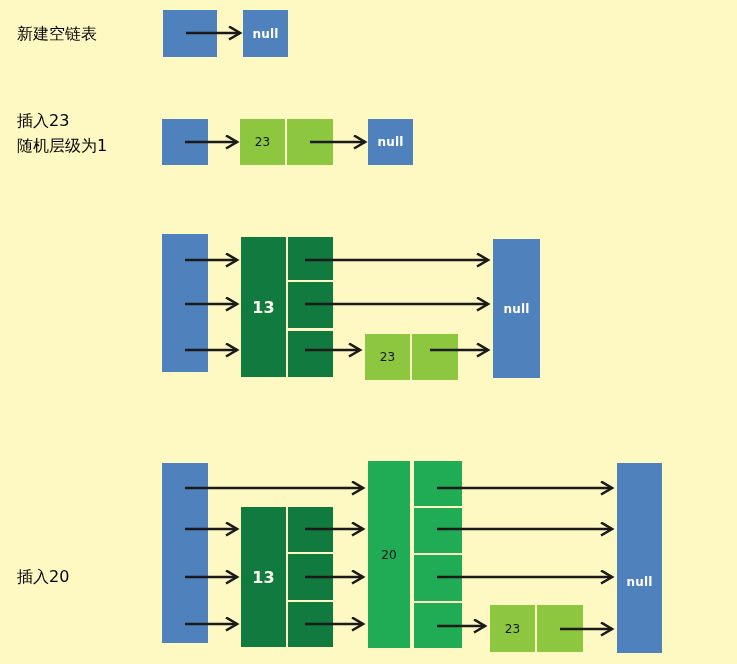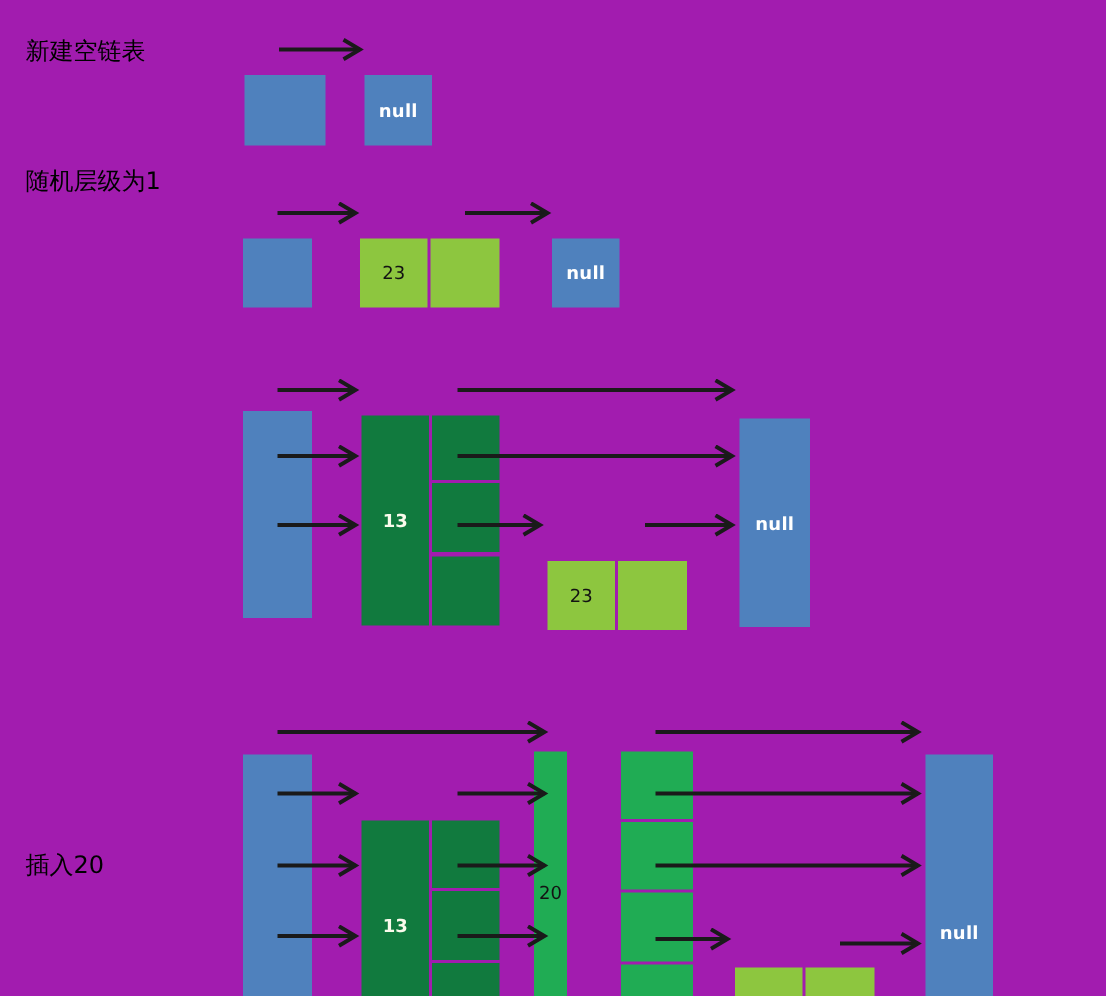--- a/index.html
+++ b/index.html
@@ -1,48 +1,49 @@
 <!DOCTYPE html>
 <html style="--head-box: #4F81BD; --node-13: #117A3E; --node-20: #20AC54; --node-23: #8DC63F; --arrow: #1A1A1A; --null-text: #FFFFFF; --value-text-dark: #131313; --value-text-light: #FBFBEC; --label-text: #000000;"><head>
 <meta charset="utf-8">
 <style>
   html,body { margin:0; padding:0; background:#ffffff; }
   #stage {
-    position:relative; width:737px; height:664px; background:#a21caf;
+    position:relative; width:737px; height:664px; background:#fef9c3;
     font-family:"DejaVu Sans","Liberation Sans",sans-serif; overflow:hidden;
   }
-  .box { position:absolute; box-sizing:border-box;margin-top:40px; }
+  .box { position:absolute; box-sizing:border-box; }
   .blue  { background:var(--head-box); }
   .dark  { background:var(--node-13); }
   .med   { background:var(--node-20); }
   .light { background:var(--node-23); }
   .center { display:flex; align-items:center; justify-content:center; }
   .nulltxt { color:var(--null-text); font-size:12px; font-weight:bold; letter-spacing:0.2px; }
   .val-dark  { color:var(--value-text-dark); font-size:12px; font-weight:normal; }
-  .val-light { color:var(--value-text-light); font-size:12px; font-weight:bold;text-align:right; }
+  .val-light { color:var(--value-text-light); font-size:16px; font-weight:bold;text-align:right; }
   .step-label { position:absolute; color:var(--label-text); font-size:16px; line-height:25px; white-space:nowrap; }
   .null-low { position:absolute; left:0; right:0; top:112px; text-align:center; }
   #arrows { position:absolute; left:0; top:0; pointer-events:none; }
   .al { stroke:var(--arrow); stroke-width:2.6; marker-end:url(#ah); }
   .ah { stroke:var(--arrow); }
 </style>
 </head>
 <body>
 
 <div id="stage">
 
   <div class="step-label" style="left:17px; top:21px;">
     <div>新建空链表</div>
   </div>
   <div class="box blue" style="left:163px; top:10px; width:54px; height:47px;"></div>
   <div class="box blue center" style="left:243px; top:10px; width:45px; height:47px;">
     <span class="nulltxt">null</span>
   </div>
 
   <div class="step-label" style="left:17px; top:108px;">
+    <div>插入23</div>
     <div>随机层级为1</div>
   </div>
   <div class="box blue" style="left:162px; top:119px; width:46px; height:46px;"></div>
   <div class="box light center" style="left:240px; top:119px; width:45px; height:46px;">
     <span class="val-dark">23</span>
   </div>
   <div class="box light" style="left:287px; top:119px; width:46px; height:46px;"></div>
   <div class="box blue center" style="left:368px; top:119px; width:45px; height:46px;">
     <span class="nulltxt">null</span>
   </div>
@@ -67,21 +68,21 @@
   <div class="step-label" style="left:17px; top:564px;">
     <div>插入20</div>
   </div>
   <div class="box blue" style="left:162px; top:463px; width:46px; height:180px;"></div>
   <div class="box dark center" style="left:241px; top:507px; width:45px; height:140px;">
     <span class="val-light">13</span>
   </div>
   <div class="box dark" style="left:288px; top:507px; width:45px; height:45px;"></div>
   <div class="box dark" style="left:288px; top:554px; width:45px; height:46px;"></div>
   <div class="box dark" style="left:288px; top:602px; width:45px; height:45px;"></div>
-  <div class="box med center" style="left:356px; top:461px; width:22px; height:187px;">
+  <div class="box med center" style="left:368px; top:461px; width:42px; height:187px;">
     <span class="val-dark">20</span>
   </div>
   <div class="box med" style="left:414px; top:461px; width:48px; height:45px;"></div>
   <div class="box med" style="left:414px; top:508px; width:48px; height:45px;"></div>
   <div class="box med" style="left:414px; top:555px; width:48px; height:46px;"></div>
   <div class="box med" style="left:414px; top:603px; width:48px; height:45px;"></div>
   <div class="box light center" style="left:490px; top:605px; width:45px; height:47px;">
     <span class="val-dark">23</span>
   </div>
   <div class="box light" style="left:537px; top:605px; width:46px; height:47px;"></div>

